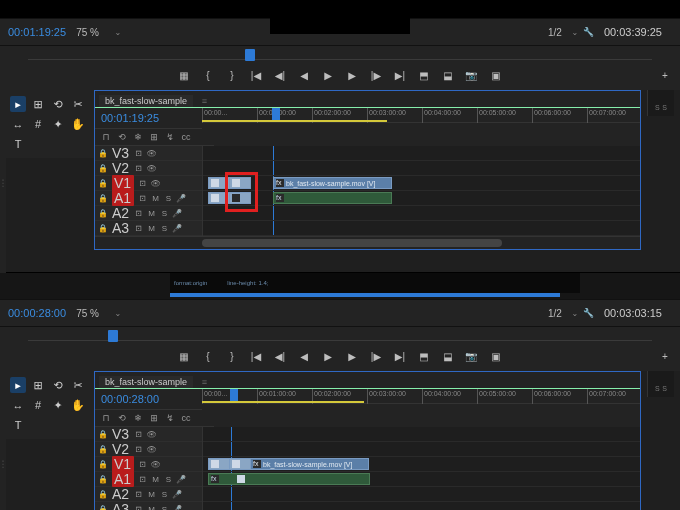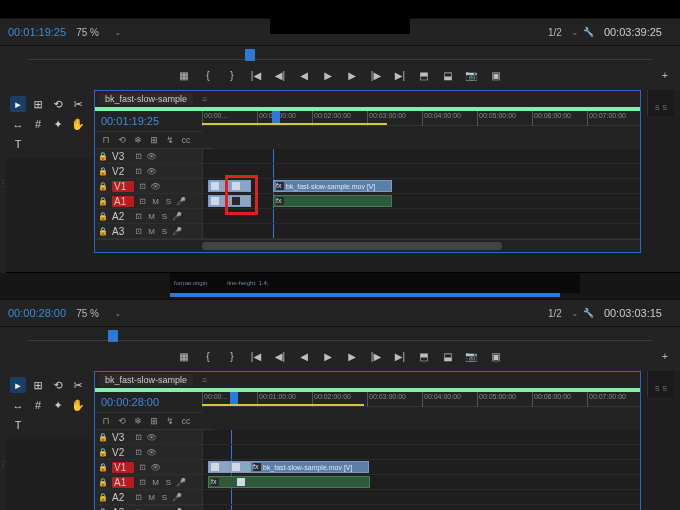--- a/index.html
+++ b/index.html
@@ -19,32 +19,32 @@
 .ruler-line{position:absolute;left:28px;right:28px;top:13px;height:1px;background:#3a3a3a}
 .playhead-main{position:absolute;top:3px;width:10px;height:12px;background:#2d7ad6;border-radius:1px}
 .transport{display:flex;align-items:center;justify-content:center;gap:10px;height:22px;background:#232323;padding-bottom:4px}
 .tbtn{width:14px;height:14px;display:inline-flex;align-items:center;justify-content:center;color:#bdbdbd;font-size:10px}
 .transport .plus{position:absolute;right:8px}
 .below{display:flex;align-items:flex-start;height:185px}
 .toolcol{width:80px;background:#232323;display:flex;flex-wrap:wrap;align-content:flex-start;padding:6px 4px;gap:4px}
 .tool{width:16px;height:16px;display:inline-flex;align-items:center;justify-content:center;color:#ccc;font-size:11px}
 .tool.sel{background:#1a3f66;color:#fff;border-radius:2px}
 .timeline{flex:1;border:1px solid #2f68c4;background:#232323;display:flex;flex-direction:column;margin-right:6px}
-.tl-tabbar{height:16px;display:flex;align-items:center;padding-left:4px;border-bottom:4px solid #86efac}
+.tl-tabbar{height:16px;display:flex;align-items:flex-end;padding-left:4px;border-bottom:1px solid #86efac}
 .tl-tab{background:#2a2a2a;padding:1px 6px;font-size:9px;color:#ccc;position:relative}
 .tl-tab::after{content:"≡";position:absolute;right:-14px;color:#666}
 .tl-head{display:flex;align-items:center;height:20px;border-bottom:1px solid #333}
 .tl-head-left{width:107px;display:flex;align-items:center;padding-left:6px}
 .tl-head-tc{color:#3a8ce0;font-size:11px}
 .tl-toolbar{display:flex;gap:6px;padding:3px 6px;border-bottom:1px solid #333;width:107px}
 .tl-mini{width:10px;height:10px;color:#999;font-size:9px;display:inline-flex;align-items:center;justify-content:center}
 .tl-body{flex:1;display:flex;position:relative}
 .track-hdrs{width:107px;background:#272727;border-right:1px solid #333}
 .trk{height:14px;display:flex;align-items:center;padding-left:4px;gap:4px;border-bottom:1px solid #2e2e2e}
-.trk .nm{width:18px;font-size:10px;color:#ccc}
+.trk .nm{width:18px;font-size:14px;color:#ccc}
 .trk.sel .nm{background:#b91c1c;padding:0 2px;border-radius:1px}
 .trk .ic{width:9px;height:9px;color:#999;font-size:8px;display:inline-flex;align-items:center;justify-content:center}
 .track-area{flex:1;position:relative;background:#1e1e1e}
 .tl-ruler{height:14px;background:#232323;border-bottom:1px solid #333;position:relative}
 .tl-tick{position:absolute;top:0;font-size:7px;color:#888;padding-top:1px;border-left:1px solid #555;height:14px;padding-left:1px}
 .workarea{position:absolute;top:12px;height:2px;background:#d4c83a}
 .tl-playhead{position:absolute;top:0;width:8px;height:12px;background:#2d7ad6}
 .tl-playline{position:absolute;top:0;bottom:0;width:1px;background:#2d7ad6}
 .track-lane{height:14px;border-bottom:1px solid #2a2a2a;position:relative}
 .clip{position:absolute;top:1px;bottom:1px;background:#5b7fa8;border:1px solid #7a9bc2;display:flex;align-items:center;font-size:7px;color:#e0e8f0;overflow:hidden;padding-left:2px;gap:2px}

